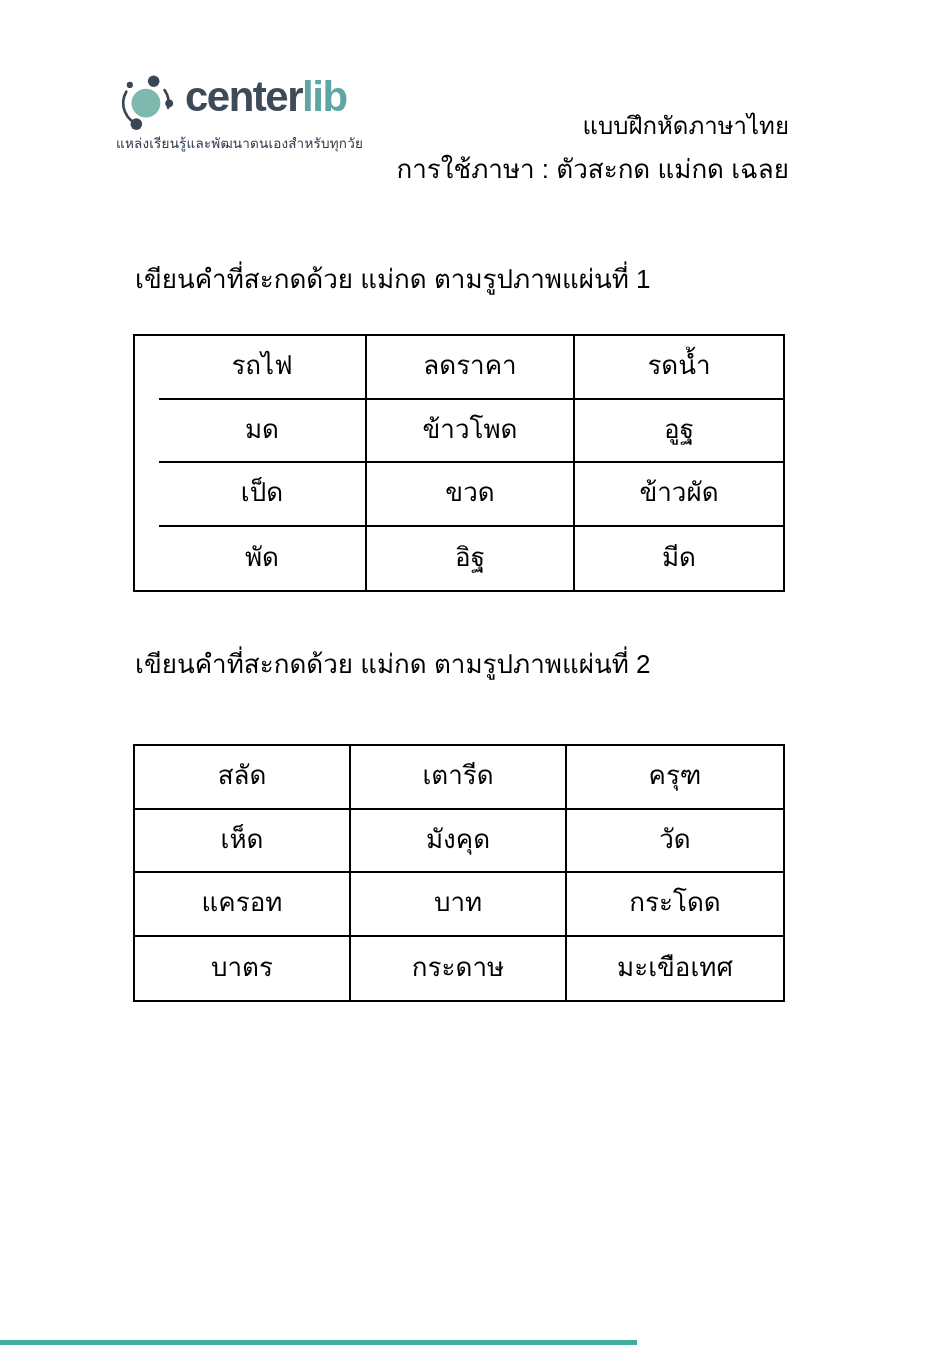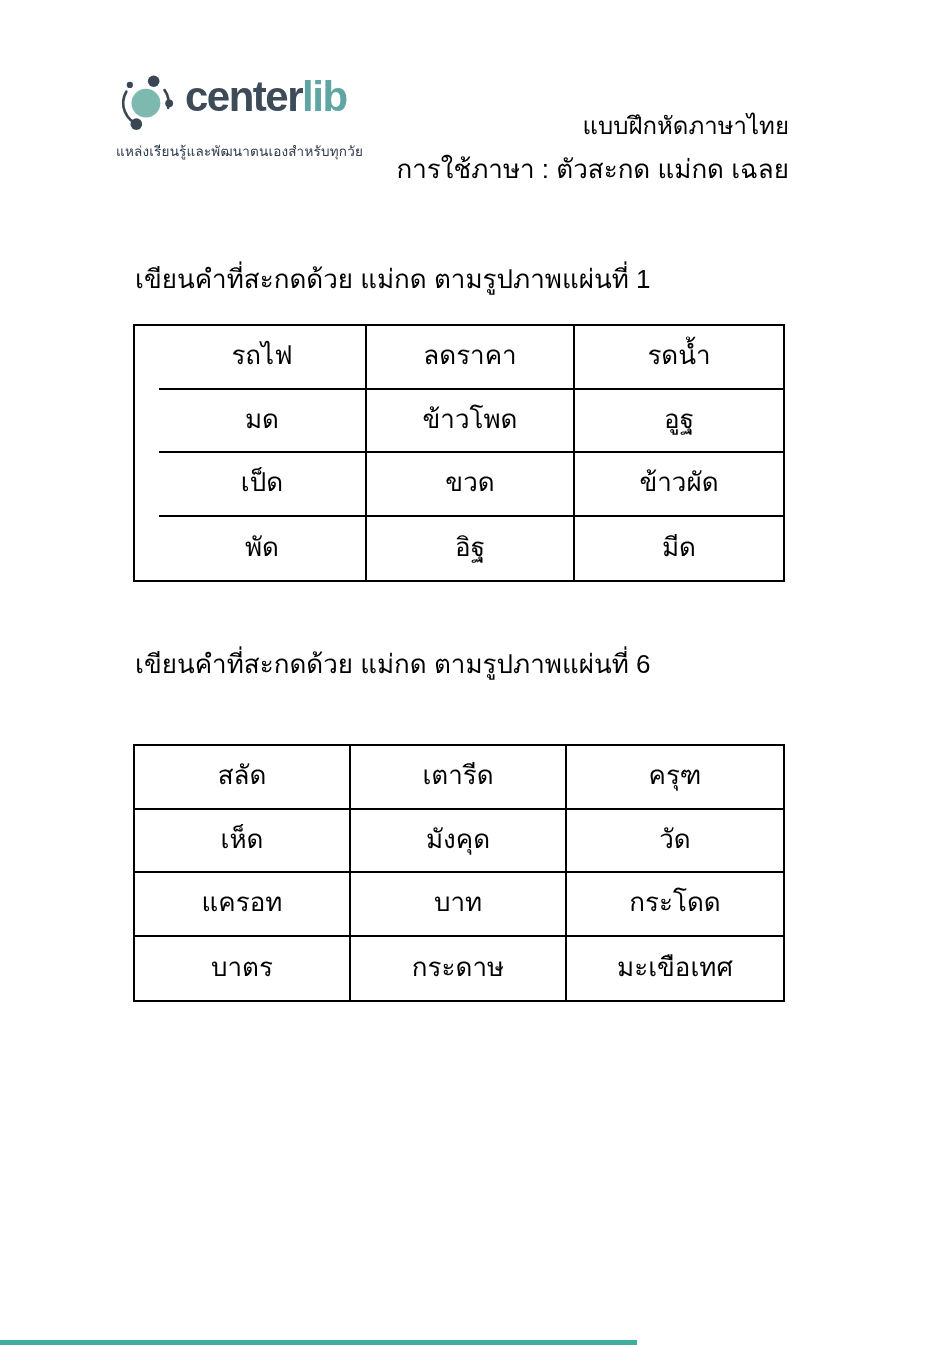--- a/index.html
+++ b/index.html
@@ -14,21 +14,21 @@
     overflow: hidden;
   }
 
   
   .logo-block { position: absolute; left: 116px; top: 68px; }
   .logo-row { display: flex; align-items: center; }
   .logo-mark { width: 64px; height: 64px; display: block; }
   .brand { font-size: 42px; font-weight: 700; letter-spacing: -1.5px; line-height: 1; margin-left: 5px; padding-bottom: 6px; }
   .brand-primary { color: #3d4a57; }
   .brand-secondary { color: #5fa5a4; }
-  .tagline { margin-top: 8px; font-size: 13.5px; color: #2f3b4c; letter-spacing: 0.2px; white-space: nowrap; }
+  .tagline { margin-top: 0; font-size: 13.5px; color: #2f3b4c; letter-spacing: 0.2px; white-space: nowrap; }
 
   
   .title-block { position: absolute; top: 110px; right: 162px; text-align: right; }
   .doc-title { font-size: 24px; font-weight: 400; line-height: 1.3; }
   .doc-subtitle { font-size: 26px; font-weight: 400; margin-top: 12px; line-height: 1.3; }
 
   
   .section-head {
     position: absolute; left: 135px; width: 653px;
     display: flex; align-items: flex-end;
@@ -38,21 +38,21 @@
   .section-head.s2 { top: 648px; }
 
   .word-table {
     position: absolute; left: 133px; width: 652px; height: 258px;
     border: 2px solid #000;
     display: grid;
     grid-template-columns: repeat(3, 1fr);
     grid-auto-rows: 1fr;
     background: #fff;
   }
-  .word-table.t1 { top: 324px; padding-left: 24px; }
+  .word-table.t1 { top: 334px; padding-left: 24px; }
   .word-table.t2 { top: 744px; }
   .cell {
     display: flex; align-items: center; justify-content: center;
     font-size: 26px;
     border-right: 2px solid #000;
     border-bottom: 2px solid #000;
     padding-bottom: 4px;
   }
   .cell.last-col { border-right: none; }
   .cell.last-row { border-bottom: none; }
@@ -101,21 +101,21 @@
     <div class="cell">เป็ด</div>
     <div class="cell">ขวด</div>
     <div class="cell last-col">ข้าวผัด</div>
     <div class="cell last-row">พัด</div>
     <div class="cell last-row">อิฐ</div>
     <div class="cell last-col last-row">มีด</div>
   </div>
 
   <div class="section-head s2">
     <span>เขียนคำที่สะกดด้วย แม่กด ตามรูปภาพ</span>
-    <span>แผ่นที่ 6</span>
+    <span>แผ่นที่ 2</span>
   </div>
 
   <div class="word-table t2">
     <div class="cell">สลัด</div>
     <div class="cell">เตารีด</div>
     <div class="cell last-col">ครุฑ</div>
     <div class="cell">เห็ด</div>
     <div class="cell">มังคุด</div>
     <div class="cell last-col">วัด</div>
     <div class="cell">แครอท</div>

